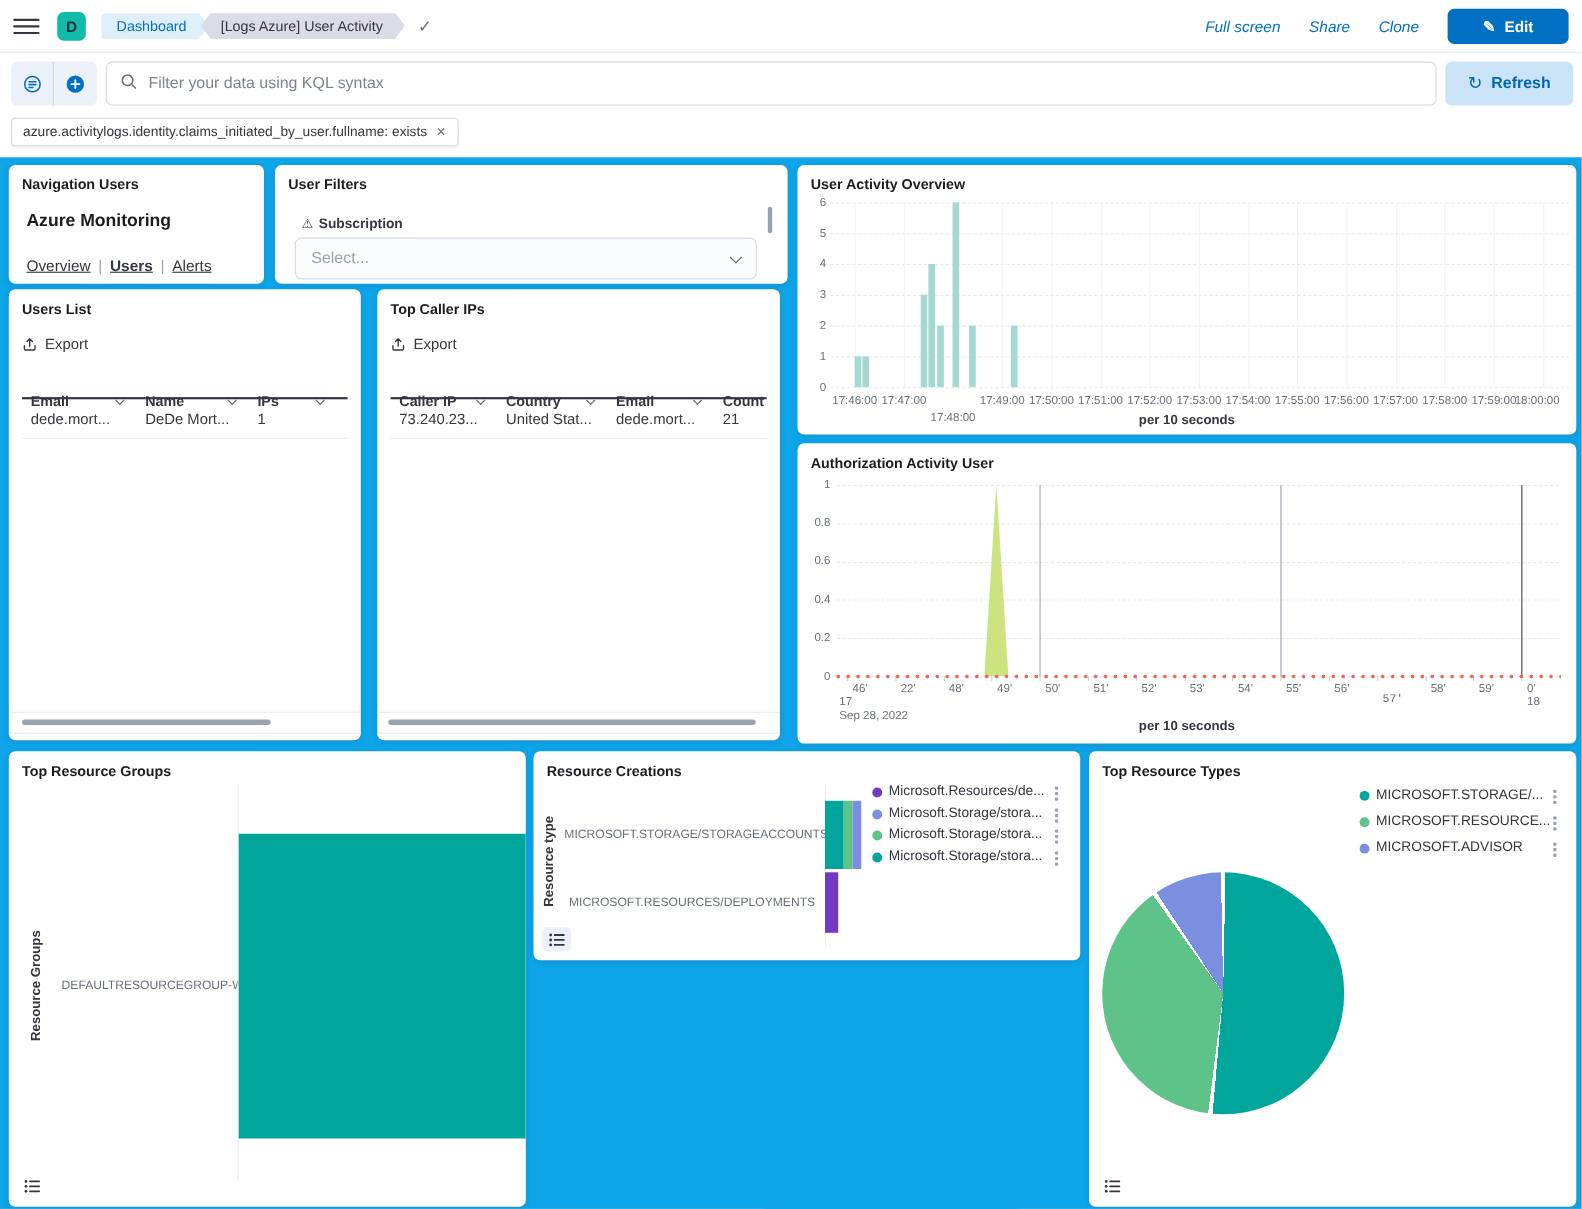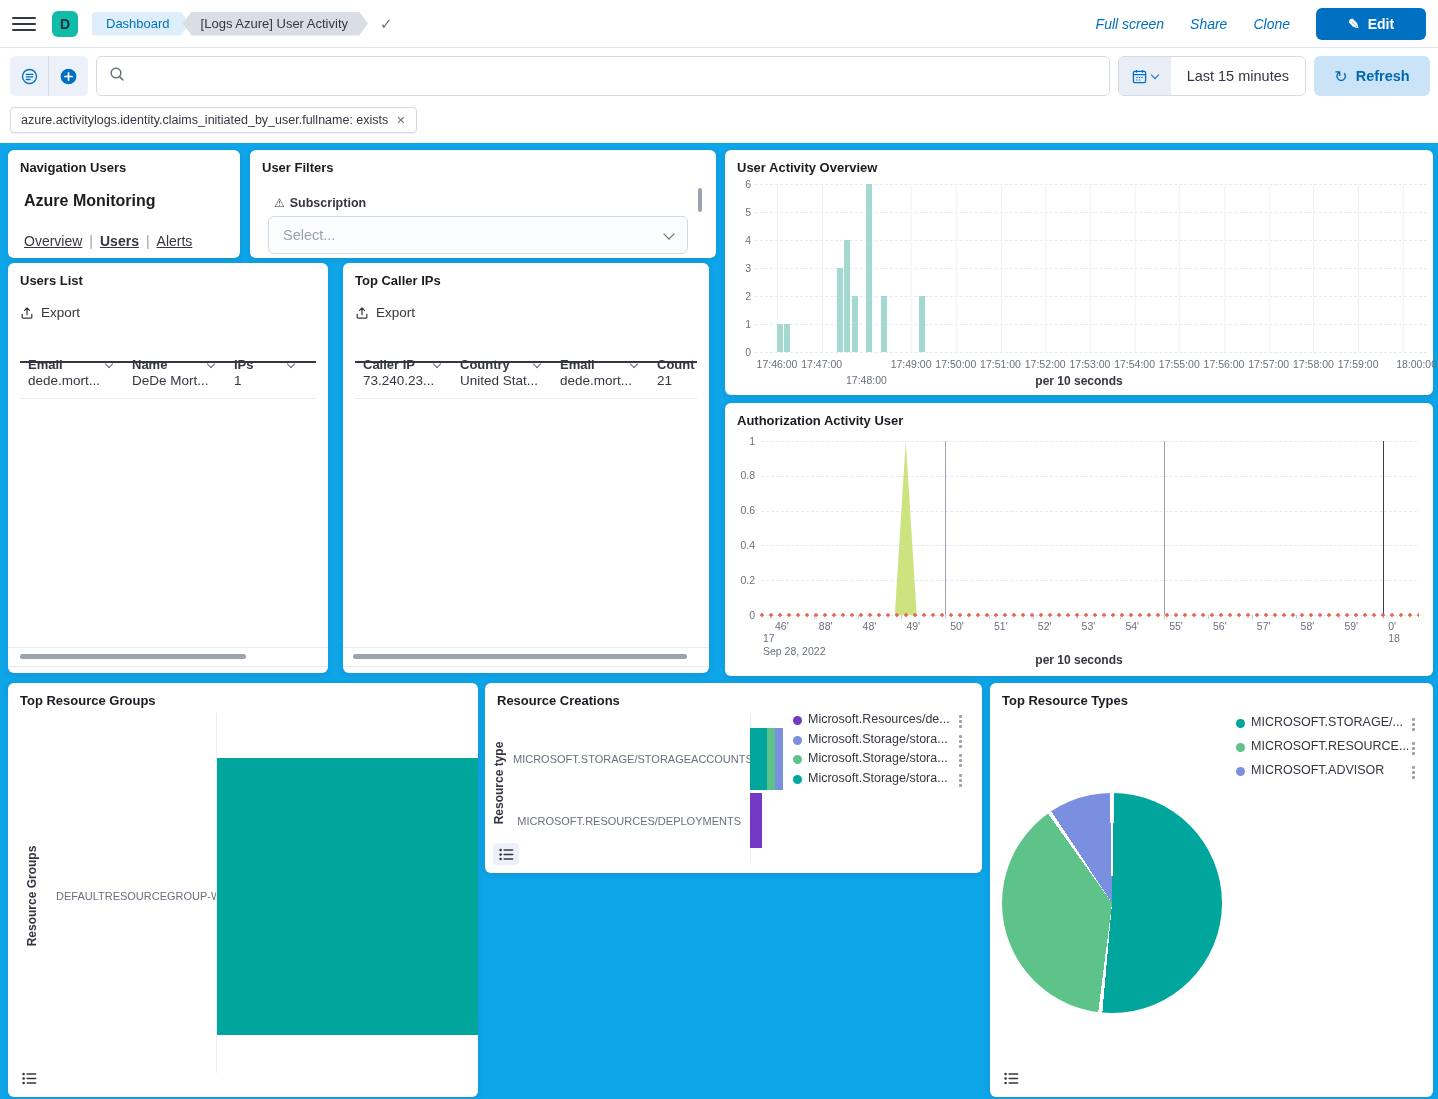--- a/index.html
+++ b/index.html
@@ -140,31 +140,21 @@
           </svg>
       </button>
     </div>
     <div class="search">
       <span>
         <svg width="16" height="16" viewBox="0 0 16 16" fill="none" stroke="#69707D" stroke-width="1.5">
             <circle cx="7" cy="7" r="4.8"></circle>
             <path d="M10.6 10.6L14 14" stroke-linecap="round"></path>
           </svg>
       </span>
-    </div>
-    <div class="datepicker">
-      <button class="dp-ico">
-        <svg width="15" height="15" viewBox="0 0 16 16" fill="none" stroke="#0071C2" stroke-width="1.4">
-            <rect x="1.5" y="2.5" width="13" height="12" rx="1.5"></rect>
-            <path d="M1.5 6h13M4.8 1v3M11.2 1v3"></path>
-            <path d="M4.5 9h1.6M7.2 9h1.6M9.9 9h1.6M4.5 11.7h1.6M7.2 11.7h1.6" stroke-width="1.2"></path>
-          </svg>
-        <span class="chev" style="border-color:#0071C2;"></span>
-      </button>
-      <button class="dp-range">Last 15 minutes</button>
+      <input placeholder="Filter your data using KQL syntax" style="">
     </div>
     <button class="refresh">
       <span class="rico">↻</span>
       <span>Refresh</span>
     </button>
   </div>
 
   <div class="filterbar">
     <div class="filter-pill">
       <span>azure.activitylogs.identity.claims_initiated_by_user.fullname: exists</span>
@@ -235,21 +225,21 @@
         <div class="xtick" style="left: 424.3px; top: 208px; width: 60px; text-align: center;">17:55:00</div>
         <div class="gl-v" style="left: 499px; top: 34px; height: 168px;"></div>
         <div class="xtick" style="left: 469px; top: 208px; width: 60px; text-align: center;">17:56:00</div>
         <div class="gl-v" style="left: 543.7px; top: 34px; height: 168px;"></div>
         <div class="xtick" style="left: 513.7px; top: 208px; width: 60px; text-align: center;">17:57:00</div>
         <div class="gl-v" style="left: 588.4px; top: 34px; height: 168px;"></div>
         <div class="xtick" style="left: 558.4px; top: 208px; width: 60px; text-align: center;">17:58:00</div>
         <div class="gl-v" style="left: 633.1px; top: 34px; height: 168px;"></div>
         <div class="xtick" style="left: 603.1px; top: 208px; width: 60px; text-align: center;">17:59:00</div>
         <div class="gl-v" style="left: 677.8px; top: 34px; height: 168px;"></div>
-        <div class="xtick" style="left: 652px; top: 208px; width: 60px; text-align: right;">18:00:00</div>
+        <div class="xtick" style="left: 652px; top: 208px; width: 60px; text-align: left;">18:00:00</div>
         <div class="bar" style="left: 52px; width: 6px; top: 174px; height: 28px; background: rgb(163, 217, 208);"></div>
         <div class="bar" style="left: 59.45px; width: 6px; top: 174px; height: 28px; background: rgb(163, 217, 208);"></div>
         <div class="bar" style="left: 111.6px; width: 6px; top: 118px; height: 84px; background: rgb(163, 217, 208);"></div>
         <div class="bar" style="left: 119.05px; width: 6px; top: 90px; height: 112px; background: rgb(163, 217, 208);"></div>
         <div class="bar" style="left: 126.5px; width: 6px; top: 146px; height: 56px; background: rgb(163, 217, 208);"></div>
         <div class="bar" style="left: 141.4px; width: 6px; top: 34px; height: 168px; background: rgb(163, 217, 208);"></div>
         <div class="bar" style="left: 156.3px; width: 6px; top: 146px; height: 56px; background: rgb(163, 217, 208);"></div>
         <div class="bar" style="left: 193.55px; width: 6px; top: 146px; height: 56px; background: rgb(163, 217, 208);"></div>
         <div class="axis-title" style="top: 224px;">per 10 seconds</div>
       </div>
@@ -340,41 +330,41 @@
         <div class="ytick" style="left: 4px; width: 26px; top: 135.9px;">0.4</div>
         <div class="gl-h" style="left: 36px; right: 16px; top: 107.6px;"></div>
         <div class="ytick" style="left: 4px; width: 26px; top: 101.1px;">0.6</div>
         <div class="gl-h" style="left: 36px; right: 16px; top: 72.8px;"></div>
         <div class="ytick" style="left: 4px; width: 26px; top: 66.3px;">0.8</div>
         <div class="gl-h" style="left: 36px; right: 16px; top: 38px;"></div>
         <div class="ytick" style="left: 4px; width: 26px; top: 31.5px;">1</div>
         <div class="tickmark" style="left: 45px; top: 212px;"></div>
         <div class="xtick" style="left: 50px; top: 217px;">46'</div>
         <div class="tickmark" style="left: 88.8px; top: 212px;"></div>
-        <div class="xtick" style="left: 93.8px; top: 217px;">88'</div>
+        <div class="xtick" style="left: 93.8px; top: 217px;">22'</div>
         <div class="tickmark" style="left: 132.6px; top: 212px;"></div>
         <div class="xtick" style="left: 137.6px; top: 217px;">48'</div>
         <div class="tickmark" style="left: 176.4px; top: 212px;"></div>
         <div class="xtick" style="left: 181.4px; top: 217px;">49'</div>
         <div class="tickmark" style="left: 220.2px; top: 212px;"></div>
         <div class="xtick" style="left: 225.2px; top: 217px;">50'</div>
         <div class="tickmark" style="left: 264px; top: 212px;"></div>
         <div class="xtick" style="left: 269px; top: 217px;">51'</div>
         <div class="tickmark" style="left: 307.8px; top: 212px;"></div>
         <div class="xtick" style="left: 312.8px; top: 217px;">52'</div>
         <div class="tickmark" style="left: 351.6px; top: 212px;"></div>
         <div class="xtick" style="left: 356.6px; top: 217px;">53'</div>
         <div class="tickmark" style="left: 395.4px; top: 212px;"></div>
         <div class="xtick" style="left: 400.4px; top: 217px;">54'</div>
         <div class="tickmark" style="left: 439.2px; top: 212px;"></div>
         <div class="xtick" style="left: 444.2px; top: 217px;">55'</div>
         <div class="tickmark" style="left: 483px; top: 212px;"></div>
         <div class="xtick" style="left: 488px; top: 217px;">56'</div>
         <div class="tickmark" style="left: 526.8px; top: 212px;"></div>
-        <div class="xtick" style="left: 531.8px; top: 217px;">57'</div>
+        <div class="xtick" style="left: 531.8px; top: 227px; font-family: Liberation Mono, monospace;">57'</div>
         <div class="tickmark" style="left: 570.6px; top: 212px;"></div>
         <div class="xtick" style="left: 575.6px; top: 217px;">58'</div>
         <div class="tickmark" style="left: 614.4px; top: 212px;"></div>
         <div class="xtick" style="left: 619.4px; top: 217px;">59'</div>
         <div class="tickmark" style="left: 658.2px; top: 212px;"></div>
         <div class="xtick" style="left: 663.2px; top: 217px;">0'</div>
         <div class="sepline" style="left: 220.2px; top: 38px; height: 174px; background: rgb(154, 163, 176);"></div>
         <div class="sepline" style="left: 439.2px; top: 38px; height: 174px; background: rgb(154, 163, 176);"></div>
         <div class="sepline" style="left: 658.2px; top: 38px; height: 174px; background: rgb(60, 64, 74);"></div>
         <div class="spike" style="left: 169.83px; top: 38px; width: 21.9px; height: 174px; background: rgb(196, 222, 106); opacity: 0.85; clip-path: polygon(50% 0px, 100% 100%, 0px 100%);"></div>

